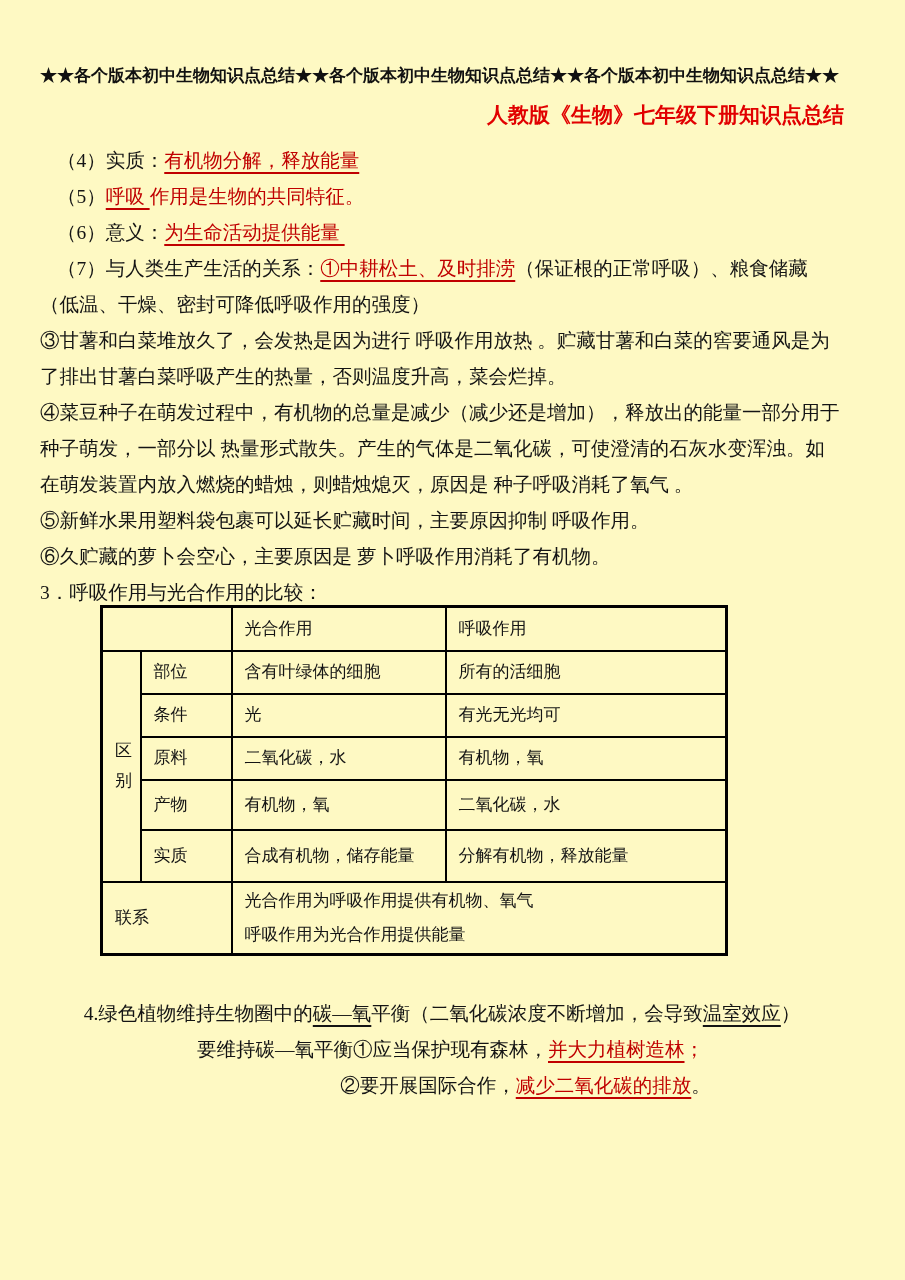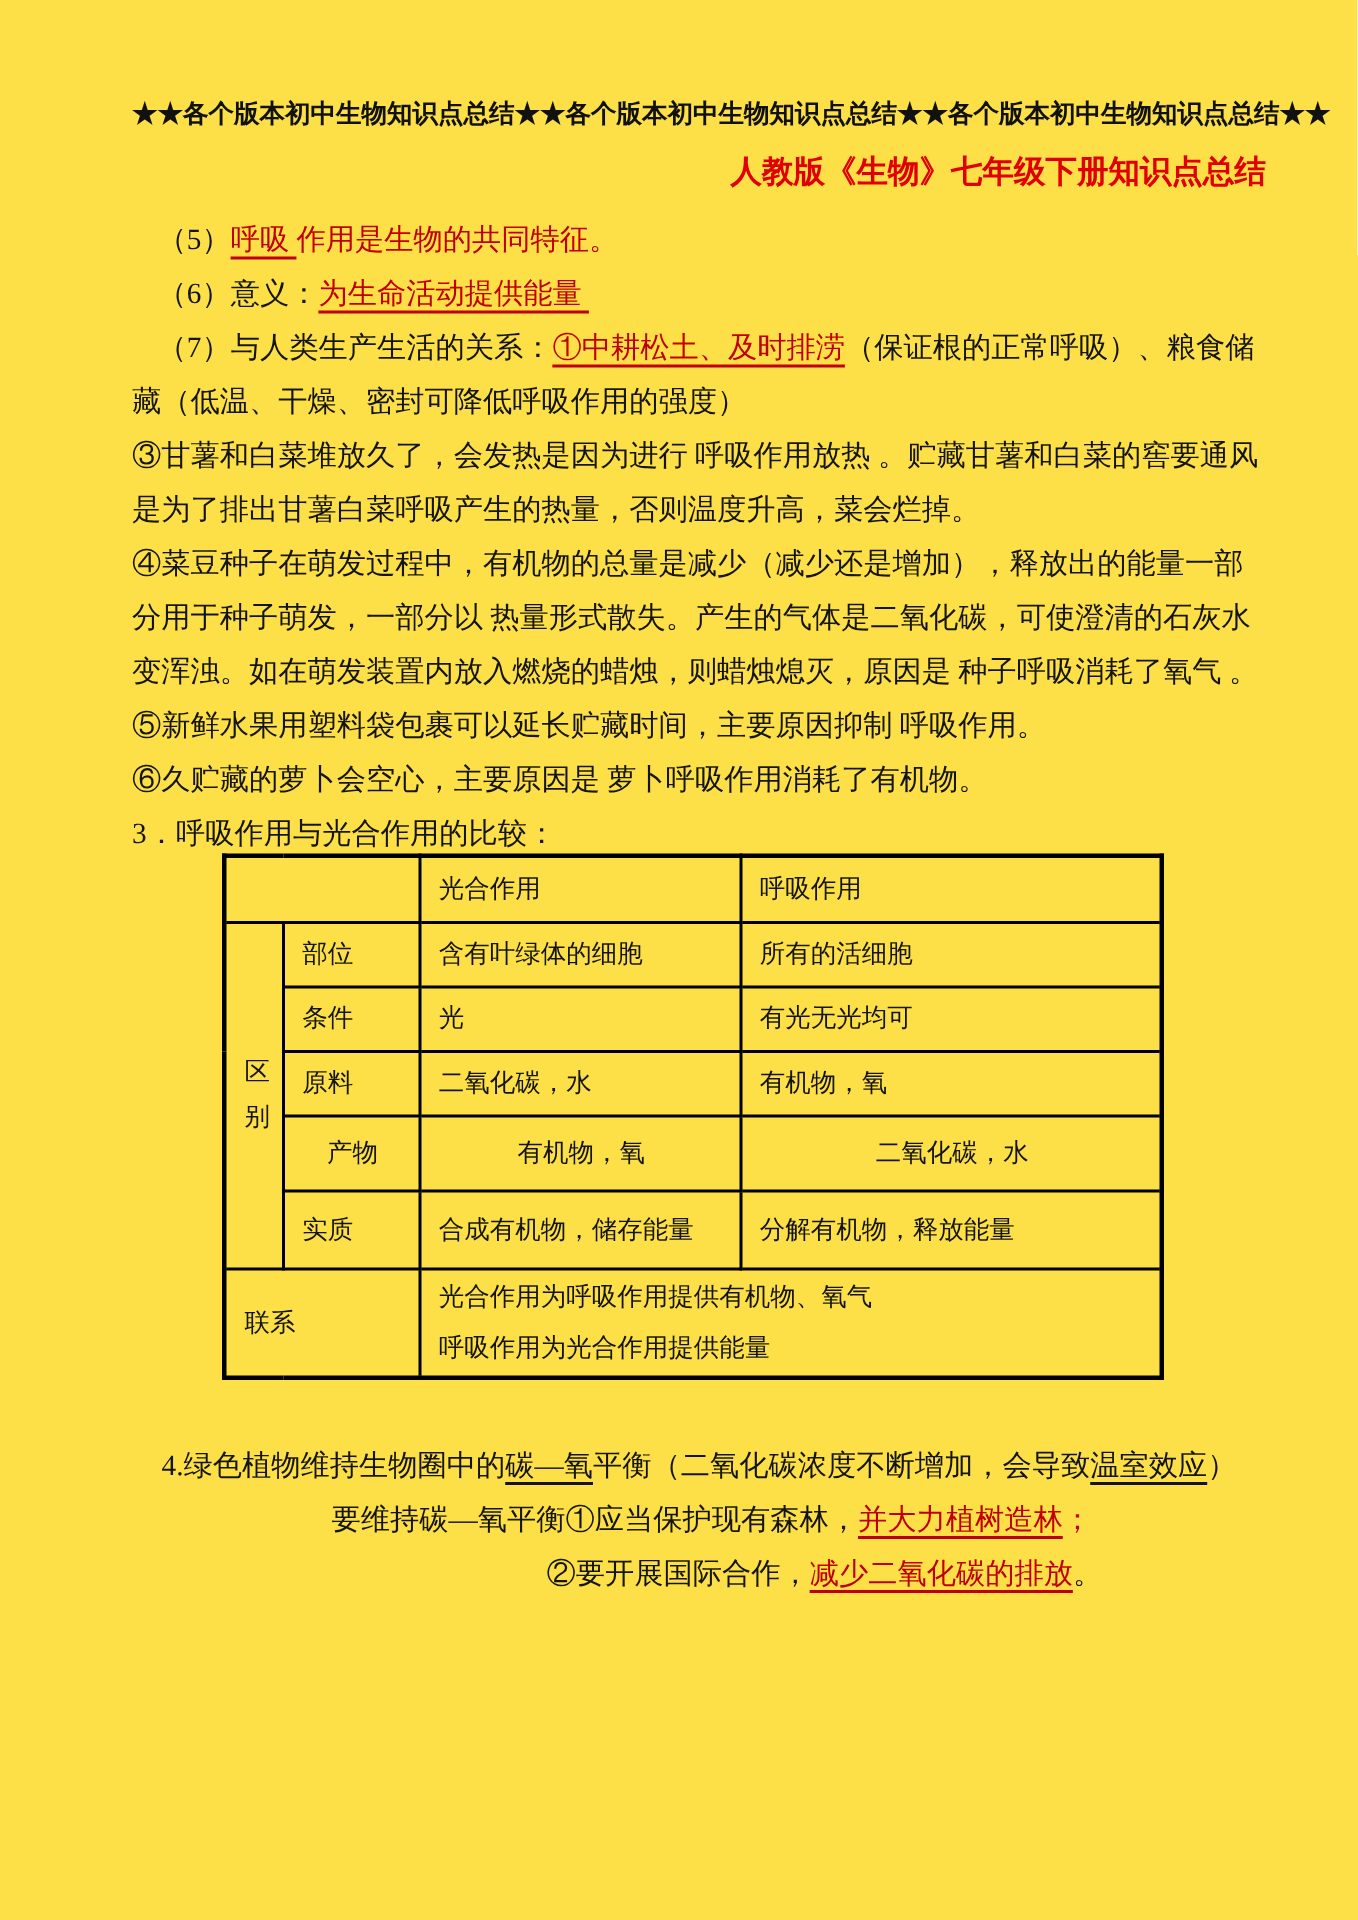--- a/index.html
+++ b/index.html
@@ -1,21 +1,21 @@
 <!DOCTYPE html>
 <html><head>
 <meta charset="utf-8">
 <style>
   html,body{margin:0;padding:0;background:#ffffff;}
   .page{
     position:relative;
     width:905px;height:1280px;
-    background:#fde047;
+    background:#fef9c3;
     box-sizing:border-box;
-    padding:62px 61px 0 88px;
+    padding:62px 61px 0 40px;
     font-family:"Liberation Serif","DejaVu Serif",serif;
     color:#141414;
     overflow:hidden;
   }
   .star-header{
     font-size:17px;line-height:28px;font-weight:700;
     white-space:nowrap;letter-spacing:0px;
     color:#111;
   }
   .doc-title{
@@ -56,21 +56,21 @@
     padding:0 10px 0 12px;
     vertical-align:middle;
     line-height:30px;
   }
   .col-group{width:39px;}
   .col-label{width:91px;}
   .col-photo{width:214px;}
   .col-resp{width:281px;}
   tr.r-head{height:44px;}
   tr.r-std{height:43px;}
-  tr.r-prod{height:50px;text-align:center;}
+  tr.r-prod{height:50px;}
   tr.r-ess{height:52px;}
   tr.r-rel{height:73px;}
   td.group-cell{
     padding:6px 0 0 0;
     text-align:center;
     vertical-align:top;
     word-break:break-all;
     line-height:31px;
   }
   td.relation-label{
@@ -82,20 +82,21 @@
 </head>
 <body>
 
 <div class="page">
 
   <div class="star-header">★★各个版本初中生物知识点总结★★各个版本初中生物知识点总结★★各个版本初中生物知识点总结★★</div>
 
   <div class="doc-title">人教版《生物》七年级下册知识点总结</div>
 
   <div class="bodytext">
+    <p class="p-item"><span class="seg-k">（4）实质：</span><span class="seg-ru">有机物分解，释放能量</span></p>
     <p class="p-item"><span class="seg-k">（5）</span><span class="seg-ru">呼吸&nbsp;</span><span class="seg-r">作用是生物的共同特征。</span></p>
     <p class="p-item"><span class="seg-k">（6）意义：</span><span class="seg-ru">为生命活动提供能量&nbsp;</span></p>
     <p class="p-item"><span class="seg-k">（7）与人类生产生活的关系：</span><span class="seg-ru">①中耕松土、及时排涝</span><span class="seg-k">（保证根的正常呼吸）、粮食储藏（低温、干燥、密封可降低呼吸作用的强度）</span></p>
     <p><span class="seg-k">③甘薯和白菜堆放久了，会发热是因为进行 呼吸作用放热 。贮藏甘薯和白菜的窖要通风是为了排出甘薯白菜呼吸产生的热量，否则温度升高，菜会烂掉。</span></p>
     <p><span class="seg-k">④菜豆种子在萌发过程中，有机物的总量是减少（减少还是增加），释放出的能量一部分用于种子萌发，一部分以 热量形式散失。产生的气体是二氧化碳，可使澄清的石灰水变浑浊。如在萌发装置内放入燃烧的蜡烛，则蜡烛熄灭，原因是 种子呼吸消耗了氧气 。</span></p>
     <p><span class="seg-k">⑤新鲜水果用塑料袋包裹可以延长贮藏时间，主要原因抑制 呼吸作用。</span></p>
     <p><span class="seg-k">⑥久贮藏的萝卜会空心，主要原因是 萝卜呼吸作用消耗了有机物。</span></p>
     <p><span class="seg-k">3．呼吸作用与光合作用的比较：</span></p>
   </div>
 

